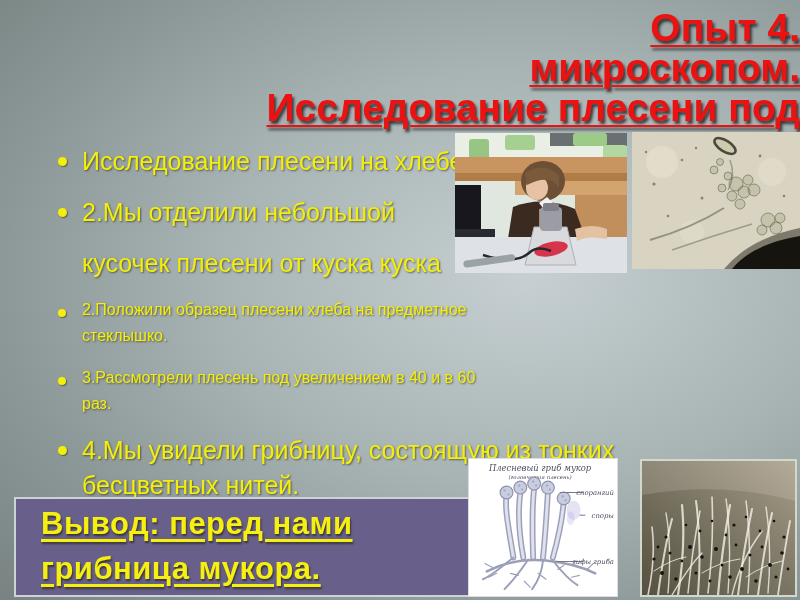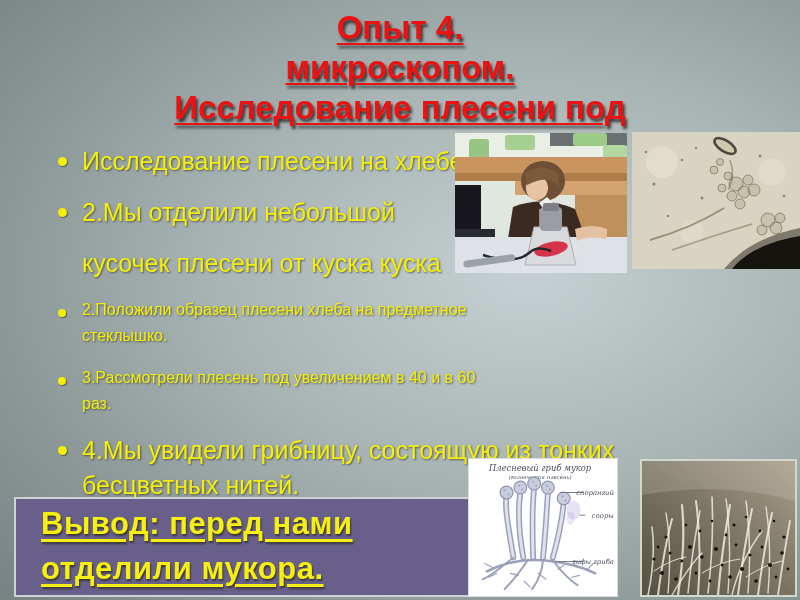--- a/index.html
+++ b/index.html
@@ -4,22 +4,22 @@
 <style>
   html,body{margin:0;padding:0;background:#555;}
   .slide{
     position:relative;width:800px;height:600px;overflow:hidden;
     font-family:"Liberation Sans",sans-serif;
     background:radial-gradient(780px 520px at 66% 46%,
       #c6d0d2 0%, #a8b3b4 40%, #8c9797 68%, #707b7a 100%);
   }
   
   .title{
-    position:absolute;left:0;top:8px;width:100%;text-align:center;z-index:2;
-    color:#ec1212;font-weight:bold;font-size:33px;line-height:40px;
+    position:absolute;left:0;top:8px;width:100%;text-align:right;z-index:2;
+    color:#ec1212;font-weight:bold;font-size:39px;line-height:40px;
     text-shadow:2px 3px 3px rgba(35,35,35,.85);
   }
   .title .tline{display:block;}
   .title .tline span{text-decoration:underline;text-decoration-thickness:2px;text-underline-offset:4px;}
   
   .bullets{
     position:absolute;left:40px;top:144px;width:706px;z-index:1;
     list-style:none;margin:0;padding:0;
     color:#f3ee0a;text-shadow:1px 1px 2px rgba(55,55,40,.7);
   }
@@ -68,21 +68,21 @@
       <li class="dotted sm"><span>2.Положили образец плесени  хлеба на предметное
 стеклышко.</span></li>
       <li class="dotted sm"><span>3.Рассмотрели плесень под увеличением  в 40 и в 60
 раз.</span></li>
       <li class="dotted lg"><span>4.Мы увидели грибницу, состоящую из тонких
 бесцветных нитей.</span></li>
     </ul>
 
   <div class="conclusion">
     <span class="cline">Вывод: перед нами</span>
-    <span class="cline">отделили мукора.</span>
+    <span class="cline">грибница мукора.</span>
   </div>
 
   <div class="media classroom">
     <svg viewBox="0 0 172 140" preserveAspectRatio="none">
       <rect width="172" height="140" fill="#dfe7df"></rect>
       <rect x="0" y="0" width="172" height="26" fill="#e9efe4"></rect>
       <rect x="95" y="0" width="77" height="13" fill="#6a6f72"></rect>
       <rect x="50" y="2" width="30" height="15" rx="3" fill="#a6d092"></rect>
       <rect x="118" y="0" width="34" height="13" rx="3" fill="#9ccb88"></rect>
       <rect x="148" y="12" width="24" height="14" rx="3" fill="#b2d7a0"></rect>

